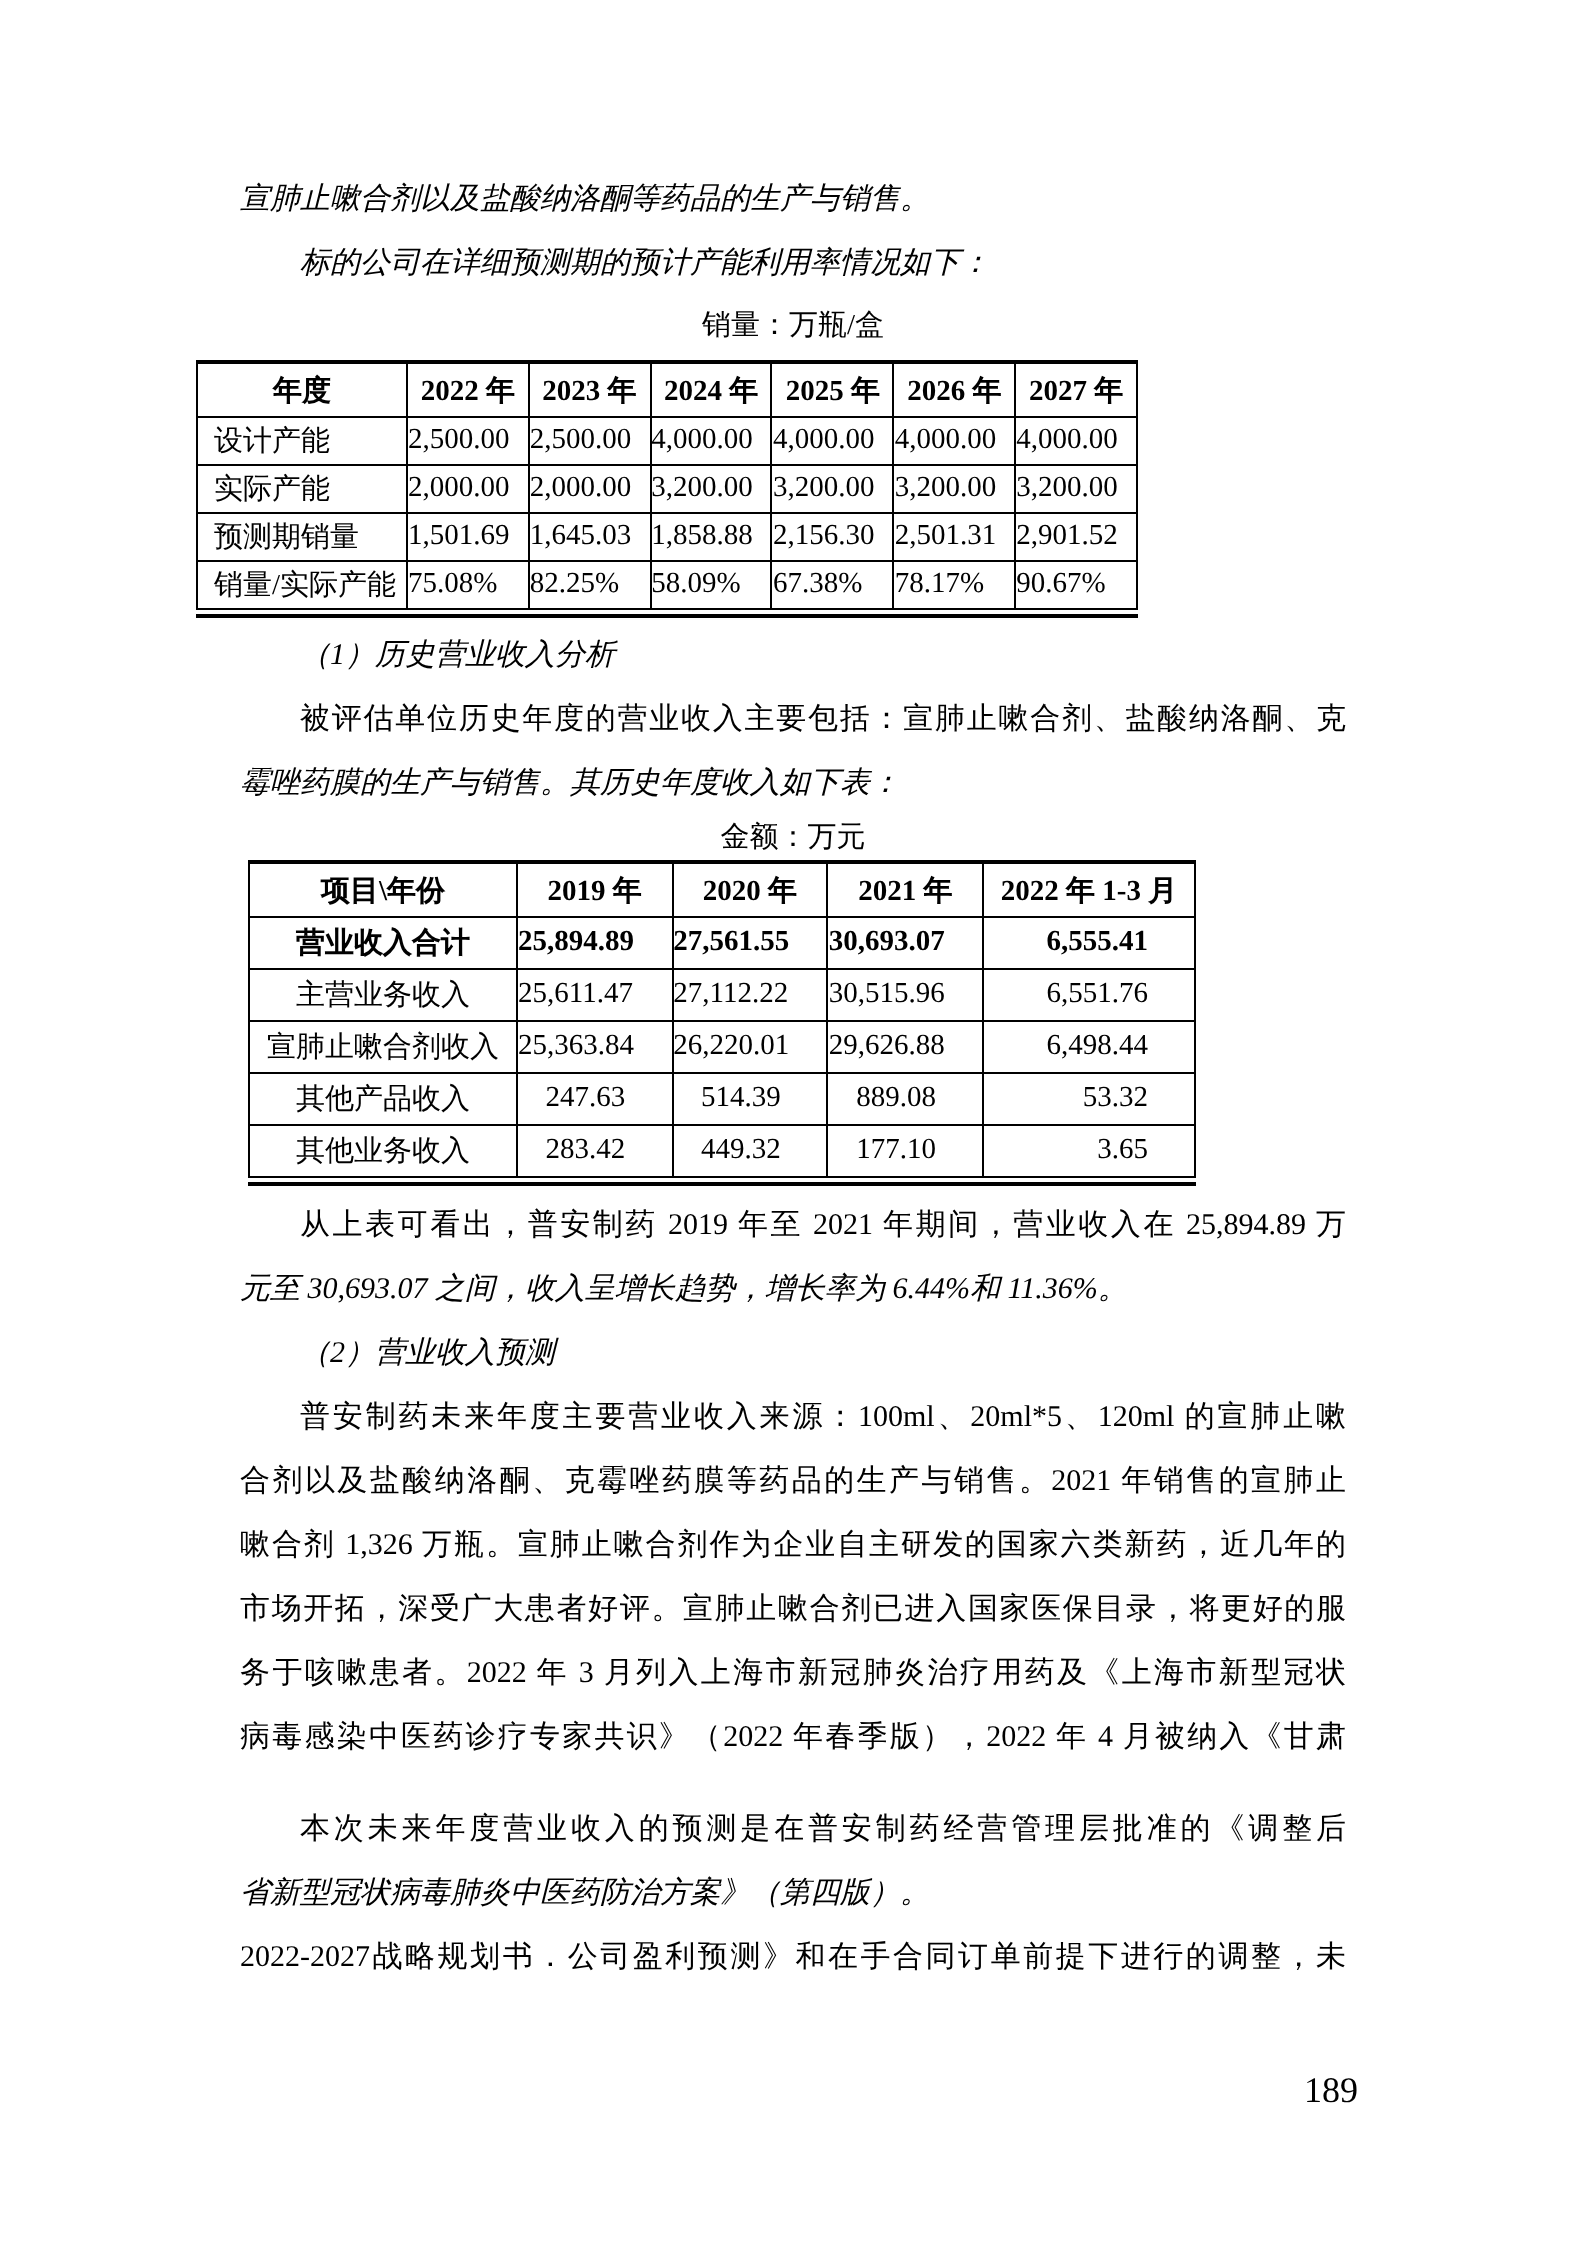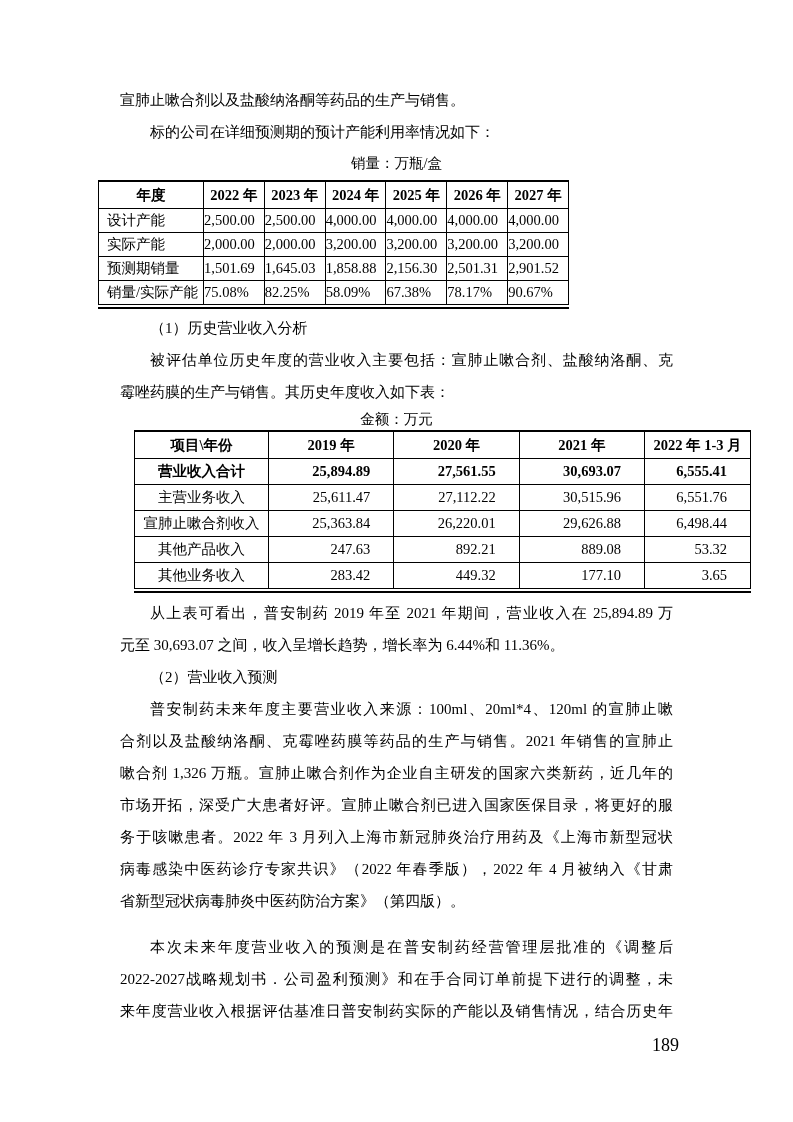--- a/index.html
+++ b/index.html
@@ -9,33 +9,33 @@
     font-family:"Liberation Serif","DejaVu Serif",serif;
     overflow:hidden;
   }
   .body { position:absolute; left:120px; top:84px; width:553px; }
 
   
   .line {
     font-size:15px; line-height:32px; height:32px; overflow:hidden;
     margin:0; text-align:justify; text-align-last:justify; white-space:nowrap;
   }
-  .lend { text-align:left; text-align-last:left; }
+  .lend { text-align:left; text-align-last:left;font-style:italic; }
   .fl { text-indent:30px; }
 
   .caption {
     font-size:14.5px; text-align:center; height:26px; line-height:26px;
   }
   .cap1 { margin-top:2px; }
   .cap2 { height:22px; line-height:22px; }
 
   
   .tblwrap { border-bottom:2px solid #000; padding-bottom:2px; }
   .t1wrap { margin-left:-22px; width:471px; margin-top:4px; }
-  .t2wrap { margin-left:14px; width:617px; }
+  .t2wrap { margin-left:4px; width:474px; }
   table {
     border-collapse:collapse; width:100%; table-layout:fixed;
     border-top:2px solid #000; font-size:14.5px;
   }
   th, td { border:1px solid #000; padding:0; }
   th { font-weight:bold; text-align:center; height:26px; }
   .t2 th { height:26px; }
   .t1 td { height:23px; }
   .t2 td { height:25px; }
   td.lbl { text-align:left; padding-left:8px; }
@@ -172,48 +172,47 @@
             <tr>
               <td class="lbl">宣肺止嗽合剂收入</td>
               <td class="val">25,363.84</td>
               <td class="val">26,220.01</td>
               <td class="val">29,626.88</td>
               <td class="val">6,498.44</td>
             </tr>
             <tr>
               <td class="lbl">其他产品收入</td>
               <td class="val">247.63</td>
-              <td class="val">892.21</td>
+              <td class="val">514.39</td>
               <td class="val">889.08</td>
               <td class="val">53.32</td>
             </tr>
             <tr>
               <td class="lbl">其他业务收入</td>
               <td class="val">283.42</td>
               <td class="val">449.32</td>
               <td class="val">177.10</td>
               <td class="val">3.65</td>
             </tr>
           </tbody>
         </table>
     </div>
 
     <p class="line fl mt4">从上表可看出，普安制药 2019 年至 2021 年期间，营业收入在 25,894.89 万</p>
     <p class="line lend">元至 30,693.07 之间，收入呈增长趋势，增长率为 6.44%和 11.36%。</p>
 
     <p class="line lend fl">（2）营业收入预测</p>
 
-    <p class="line fl">普安制药未来年度主要营业收入来源：100ml、20ml*4、120ml 的宣肺止嗽</p>
+    <p class="line fl">普安制药未来年度主要营业收入来源：100ml、20ml*5、120ml 的宣肺止嗽</p>
     <p class="line">合剂以及盐酸纳洛酮、克霉唑药膜等药品的生产与销售。2021 年销售的宣肺止</p>
     <p class="line">嗽合剂 1,326 万瓶。宣肺止嗽合剂作为企业自主研发的国家六类新药，近几年的</p>
     <p class="line">市场开拓，深受广大患者好评。宣肺止嗽合剂已进入国家医保目录，将更好的服</p>
     <p class="line">务于咳嗽患者。2022 年 3 月列入上海市新冠肺炎治疗用药及《上海市新型冠状</p>
     <p class="line">病毒感染中医药诊疗专家共识》（2022 年春季版），2022 年 4 月被纳入《甘肃</p>
+    <p class="line fl mt14">本次未来年度营业收入的预测是在普安制药经营管理层批准的《调整后</p>
+
     <p class="line lend">省新型冠状病毒肺炎中医药防治方案》（第四版）。</p>
-
-    <p class="line fl mt14">本次未来年度营业收入的预测是在普安制药经营管理层批准的《调整后</p>
     <p class="line">2022-2027战略规划书．公司盈利预测》和在手合同订单前提下进行的调整，未</p>
-    <p class="line">来年度营业收入根据评估基准日普安制药实际的产能以及销售情况，结合历史年</p>
 
   </div>
 
   <div class="pagenum">189</div>
 </div>
 
 </body></html>

